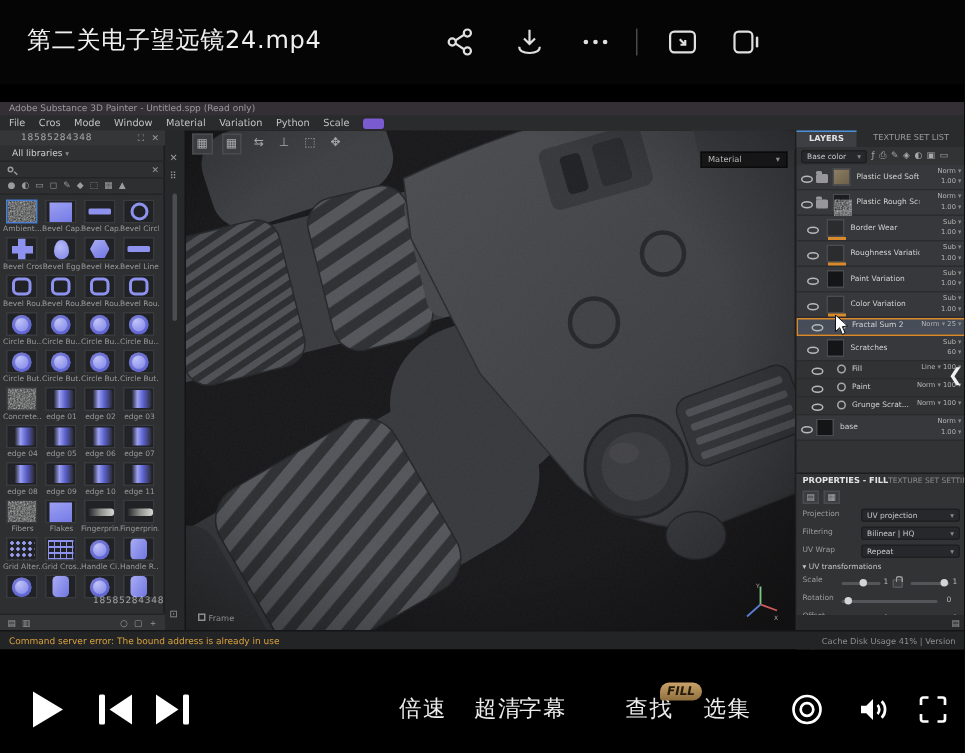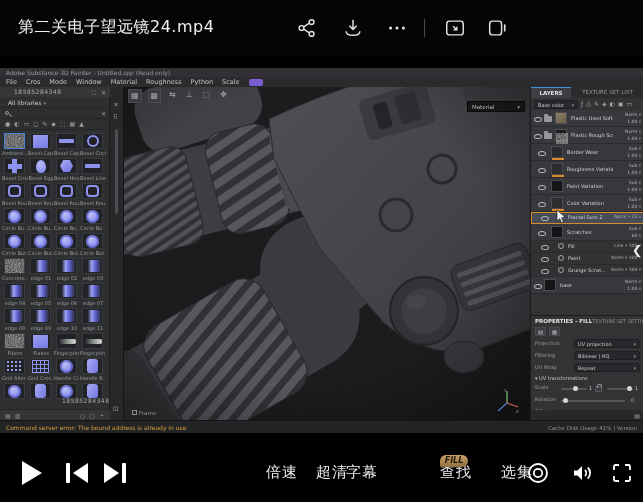--- a/index.html
+++ b/index.html
@@ -228,21 +228,21 @@
 
   <div id="video">
     <div id="app">
       <div id="apptitle">Adobe Substance 3D Painter - Untitled.spp (Read only)</div>
       <div id="menubar">
           <span>File</span>
           <span>Cros</span>
           <span>Mode</span>
           <span>Window</span>
           <span>Material</span>
-          <span>Roughness</span>
+          <span>Variation</span>
           <span>Python</span>
           <span>Scale</span>
           <span id="menu-plugin"></span>
         </div>
 
       <div id="assets">
         <div id="ashead">
           <span class="hic" style="right:14px">⛶</span>
           <span class="hic" style="right:4px">✕</span>
         </div>
@@ -858,23 +858,23 @@
     <div class="cbtn" style="left:102px;width:26px">
       <div class="skip">
           <div class="trr"></div>
           <div class="bar"></div>
         </div>
     </div>
 
     <div class="cbtn zh" style="left:262px;width:40px">倍速</div>
     <div class="cbtn zh" style="left:312px;width:40px">超清</div>
     <div class="cbtn zh" style="left:342px;width:40px">字幕</div>
-    <div class="cbtn zh" style="left:436px;width:40px">查找</div>
+    <div class="cbtn zh" style="left:413px;width:40px">查找</div>
     <div id="svip">FILL</div>
-    <div class="cbtn zh" style="left:497px;width:40px">选集</div>
+    <div class="cbtn zh" style="left:465px;width:40px">选集</div>
 
     <div class="cbtn rico" style="left:525px;width:26px">
       <svg viewBox="0 0 24 24">
           <circle cx="12" cy="12" r="9"></circle>
           <circle cx="12" cy="12" r="4.2"></circle>
         </svg>
     </div>
     <div class="cbtn rico" style="left:569px;width:26px">
       <svg viewBox="0 0 24 24">
           <path d="M4 9.5v5h3.5L12 19V5L7.5 9.5H4Z" fill="#fff" stroke="none"></path>

